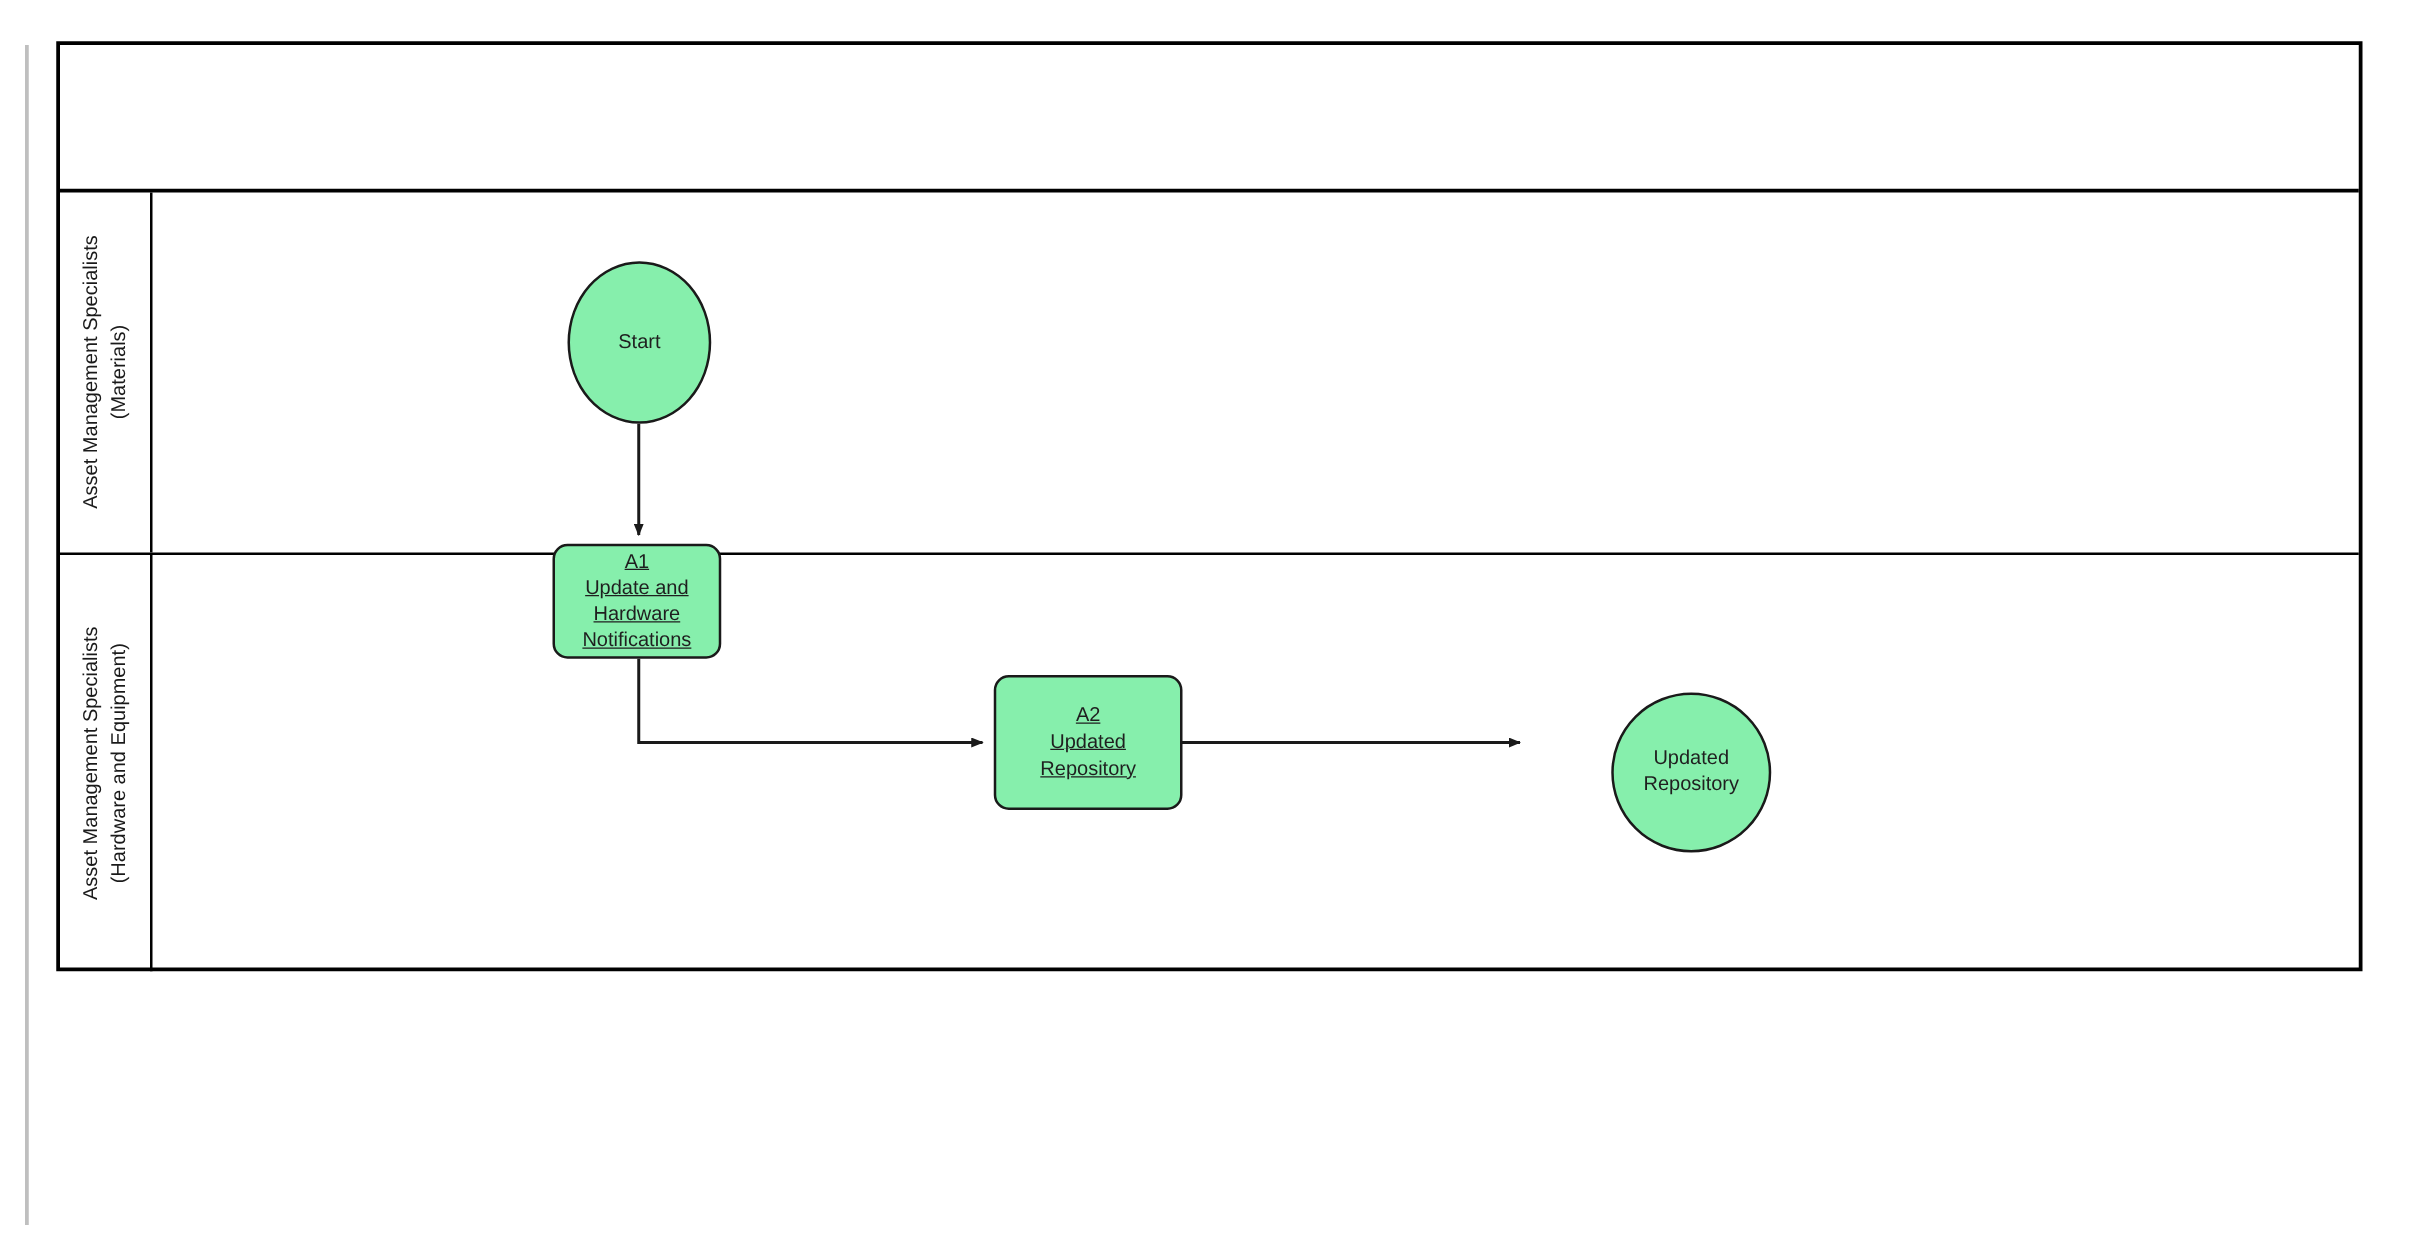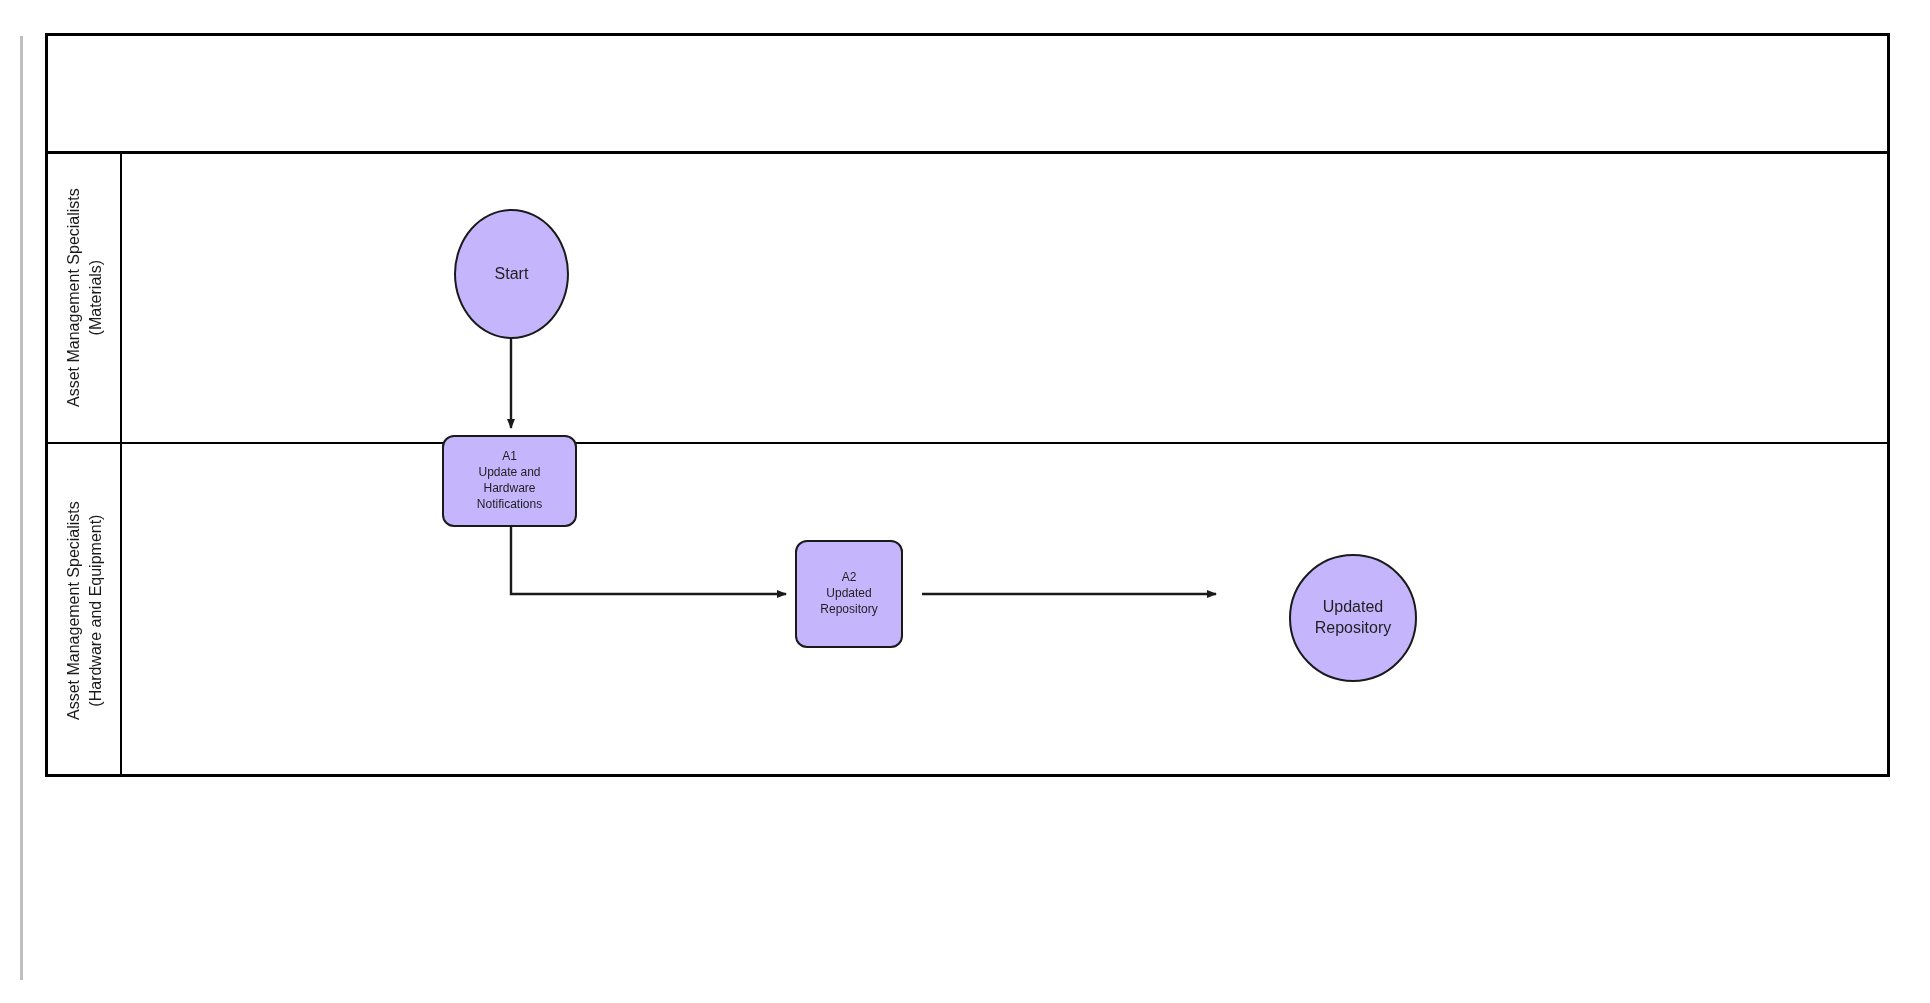--- a/index.html
+++ b/index.html
@@ -121,45 +121,46 @@
     top: 0;
     right: 0;
     bottom: 0;
     pointer-events: none;
   }
   .flow-layer svg { display: block; }
 
   
   .node {
     position: absolute;
-    background: #c4b5fd;
+    background: #86efac;
     display: flex;
     align-items: center;
     justify-content: center;
     text-align: center;
     color: #1f1f1f;
     box-sizing: border-box;
   }
   .event {
     border: 2px solid #1a1a1a;
     border-radius: 50%;
     font-size: 16px;
     line-height: 1.3;
   }
   .task {
     border: 2px solid #1a1a1a;
     border-radius: 12px;
-    font-size: 12px;
+    font-size: 16px;
     line-height: 1.32;
+    text-decoration: underline;
   }
   .node-lines { padding: 0 6px; }
 
   .node-start        { left: 332px; top: 55px;  width: 115px; height: 130px; }
   .node-a1           { left: 320px; top: 281px; width: 135px; height: 92px;  z-index: 3; }
-  .node-a2           { left: 673px; top: 386px; width: 108px; height: 108px; z-index: 3; }
+  .node-a2           { left: 673px; top: 386px; width: 151px; height: 108px; z-index: 3; }
   .node-end          { left: 1167px; top: 400px; width: 128px; height: 128px; }
 </style>
 </head>
 <body>
 
 <div class="margin-rule"></div>
 
 <div class="pool">
 
 

